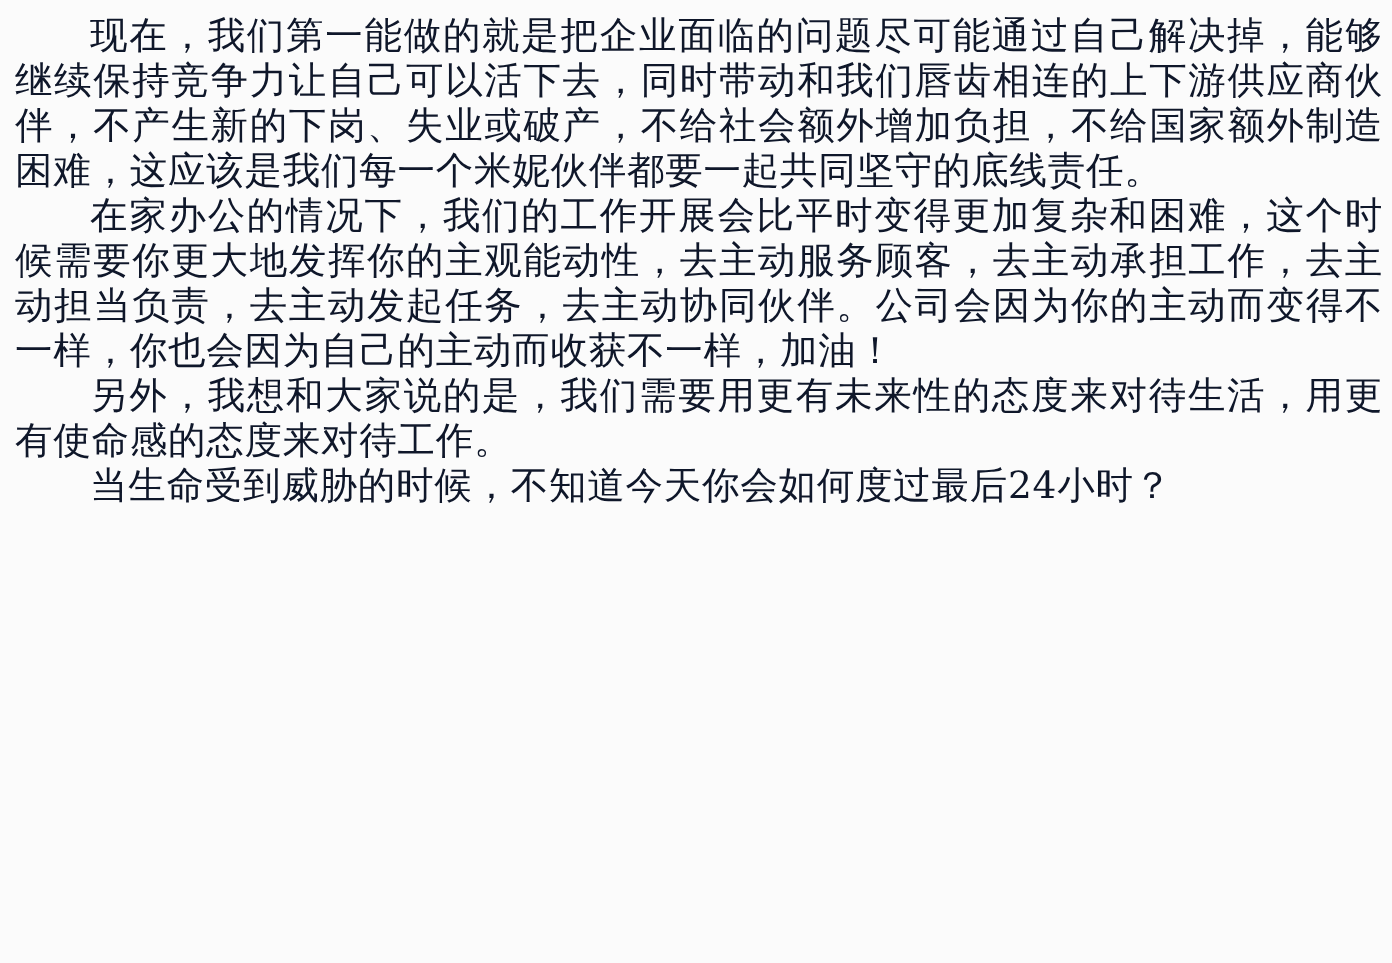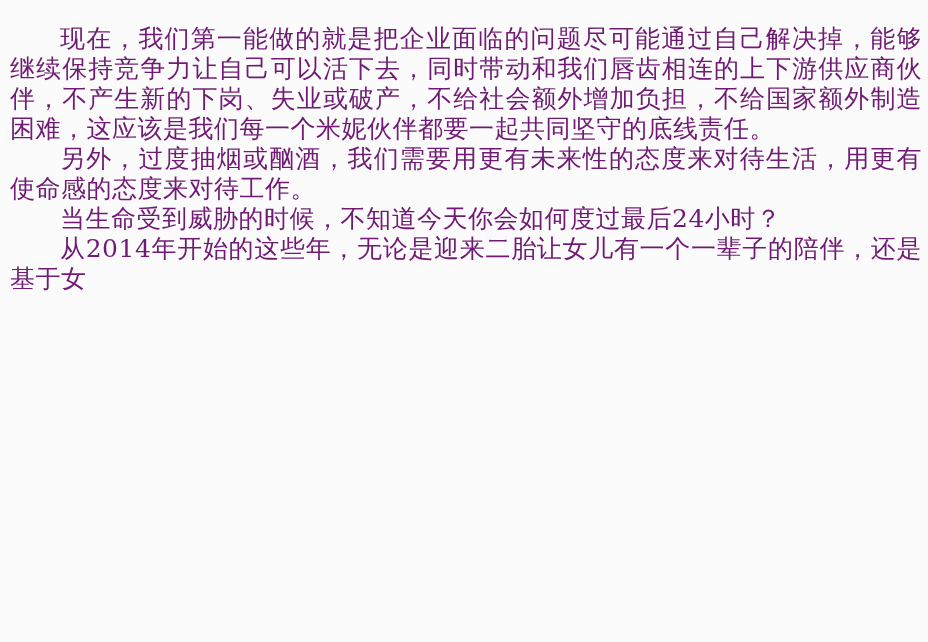--- a/index.html
+++ b/index.html
@@ -9,36 +9,36 @@
   body {
     width: 928px;
     height: 642px;
     background: #fbfbfb;
     overflow: hidden;
   }
   .doc {
     box-sizing: border-box;
     width: 928px;
     height: 642px;
-    padding: 24px 6px 0 10px;
+    padding: 9px 6px 0 10px;
     font-family: "DejaVu Serif", "Liberation Serif", serif;
     font-size: 25px;
     line-height: 30px;
-    color: #701a75;
+    color: #0f172a;
     text-align: justify;
     text-justify: inter-ideograph;
     letter-spacing: 0.5px;
   }
   .doc p {
     margin: 0;
     padding: 0;
     text-indent: 2em;
   }
 </style>
 </head>
 <body>
 
 <main class="doc">
   <p>现在，我们第一能做的就是把企业面临的问题尽可能通过自己解决掉，能够继续保持竞争力让自己可以活下去，同时带动和我们唇齿相连的上下游供应商伙伴，不产生新的下岗、失业或破产，不给社会额外增加负担，不给国家额外制造困难，这应该是我们每一个米妮伙伴都要一起共同坚守的底线责任。</p>
-  <p>另外，过度抽烟或酗酒，我们需要用更有未来性的态度来对待生活，用更有使命感的态度来对待工作。</p>
+  <p>在家办公的情况下，我们的工作开展会比平时变得更加复杂和困难，这个时候需要你更大地发挥你的主观能动性，去主动服务顾客，去主动承担工作，去主动担当负责，去主动发起任务，去主动协同伙伴。公司会因为你的主动而变得不一样，你也会因为自己的主动而收获不一样，加油！</p>
+  <p>另外，我想和大家说的是，我们需要用更有未来性的态度来对待生活，用更有使命感的态度来对待工作。</p>
   <p>当生命受到威胁的时候，不知道今天你会如何度过最后24小时？</p>
-  <p>从2014年开始的这些年，无论是迎来二胎让女儿有一个一辈子的陪伴，还是基于女</p>
 </main>
 
 </body></html>

